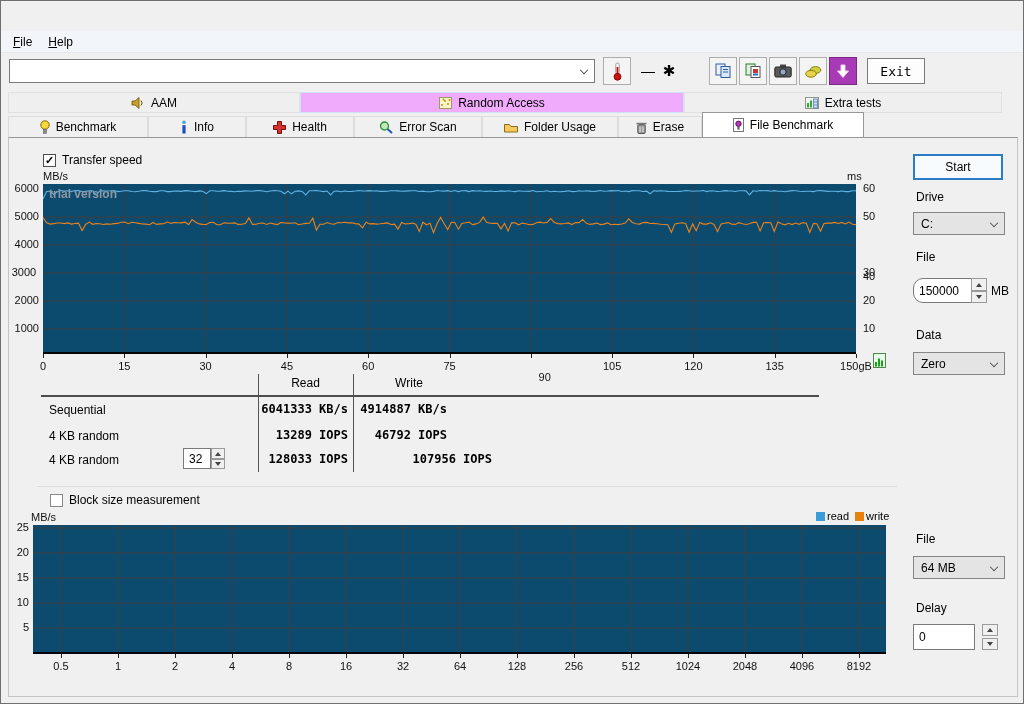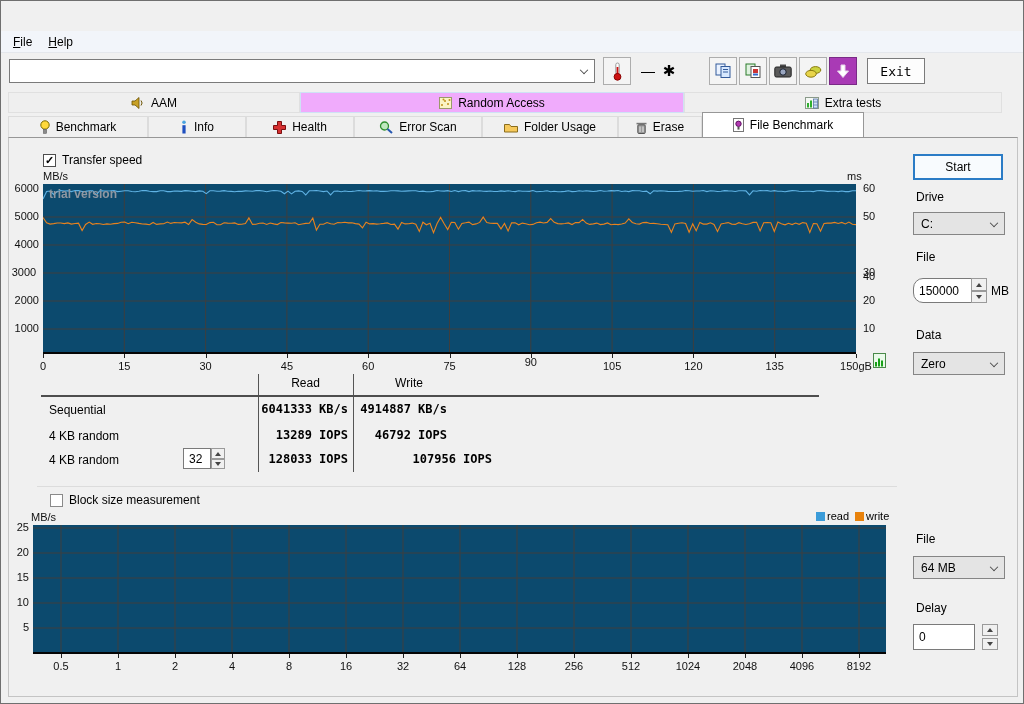--- a/index.html
+++ b/index.html
@@ -386,21 +386,21 @@
       <span class="axis-lbl" style="left: 95.3px; top: 222px; width: 40px; text-align: center;">15</span>
       <div class="tickmark" style="left: 196.6px; top: 216px;"></div>
       <span class="axis-lbl" style="left: 176.6px; top: 222px; width: 40px; text-align: center;">30</span>
       <div class="tickmark" style="left: 277.9px; top: 216px;"></div>
       <span class="axis-lbl" style="left: 257.9px; top: 222px; width: 40px; text-align: center;">45</span>
       <div class="tickmark" style="left: 359.2px; top: 216px;"></div>
       <span class="axis-lbl" style="left: 339.2px; top: 222px; width: 40px; text-align: center;">60</span>
       <div class="tickmark" style="left: 440.5px; top: 216px;"></div>
       <span class="axis-lbl" style="left: 420.5px; top: 222px; width: 40px; text-align: center;">75</span>
       <div class="tickmark" style="left: 521.8px; top: 216px;"></div>
-      <span class="axis-lbl" style="left: 501.8px; top: 218px; width: 40px; text-align: center;">90</span>
+      <span class="axis-lbl" style="left: 501.8px; top: 233px; width: 40px; text-align: right;">90</span>
       <div class="tickmark" style="left: 603.1px; top: 216px;"></div>
       <span class="axis-lbl" style="left: 583.1px; top: 222px; width: 40px; text-align: center;">105</span>
       <div class="tickmark" style="left: 684.4px; top: 216px;"></div>
       <span class="axis-lbl" style="left: 664.4px; top: 222px; width: 40px; text-align: center;">120</span>
       <div class="tickmark" style="left: 765.7px; top: 216px;"></div>
       <span class="axis-lbl" style="left: 745.7px; top: 222px; width: 40px; text-align: center;">135</span>
       <div class="tickmark" style="left: 847px; top: 216px;"></div>
       <span class="axis-lbl" style="left: 827px; top: 222px; width: 40px; text-align: center;">150gB</span>
       <div class="tickmark" style="left: 52px; top: 516px;"></div>
       <span class="axis-lbl" style="left: 30px; top: 522px; width: 44px; text-align: center;">0.5</span>

